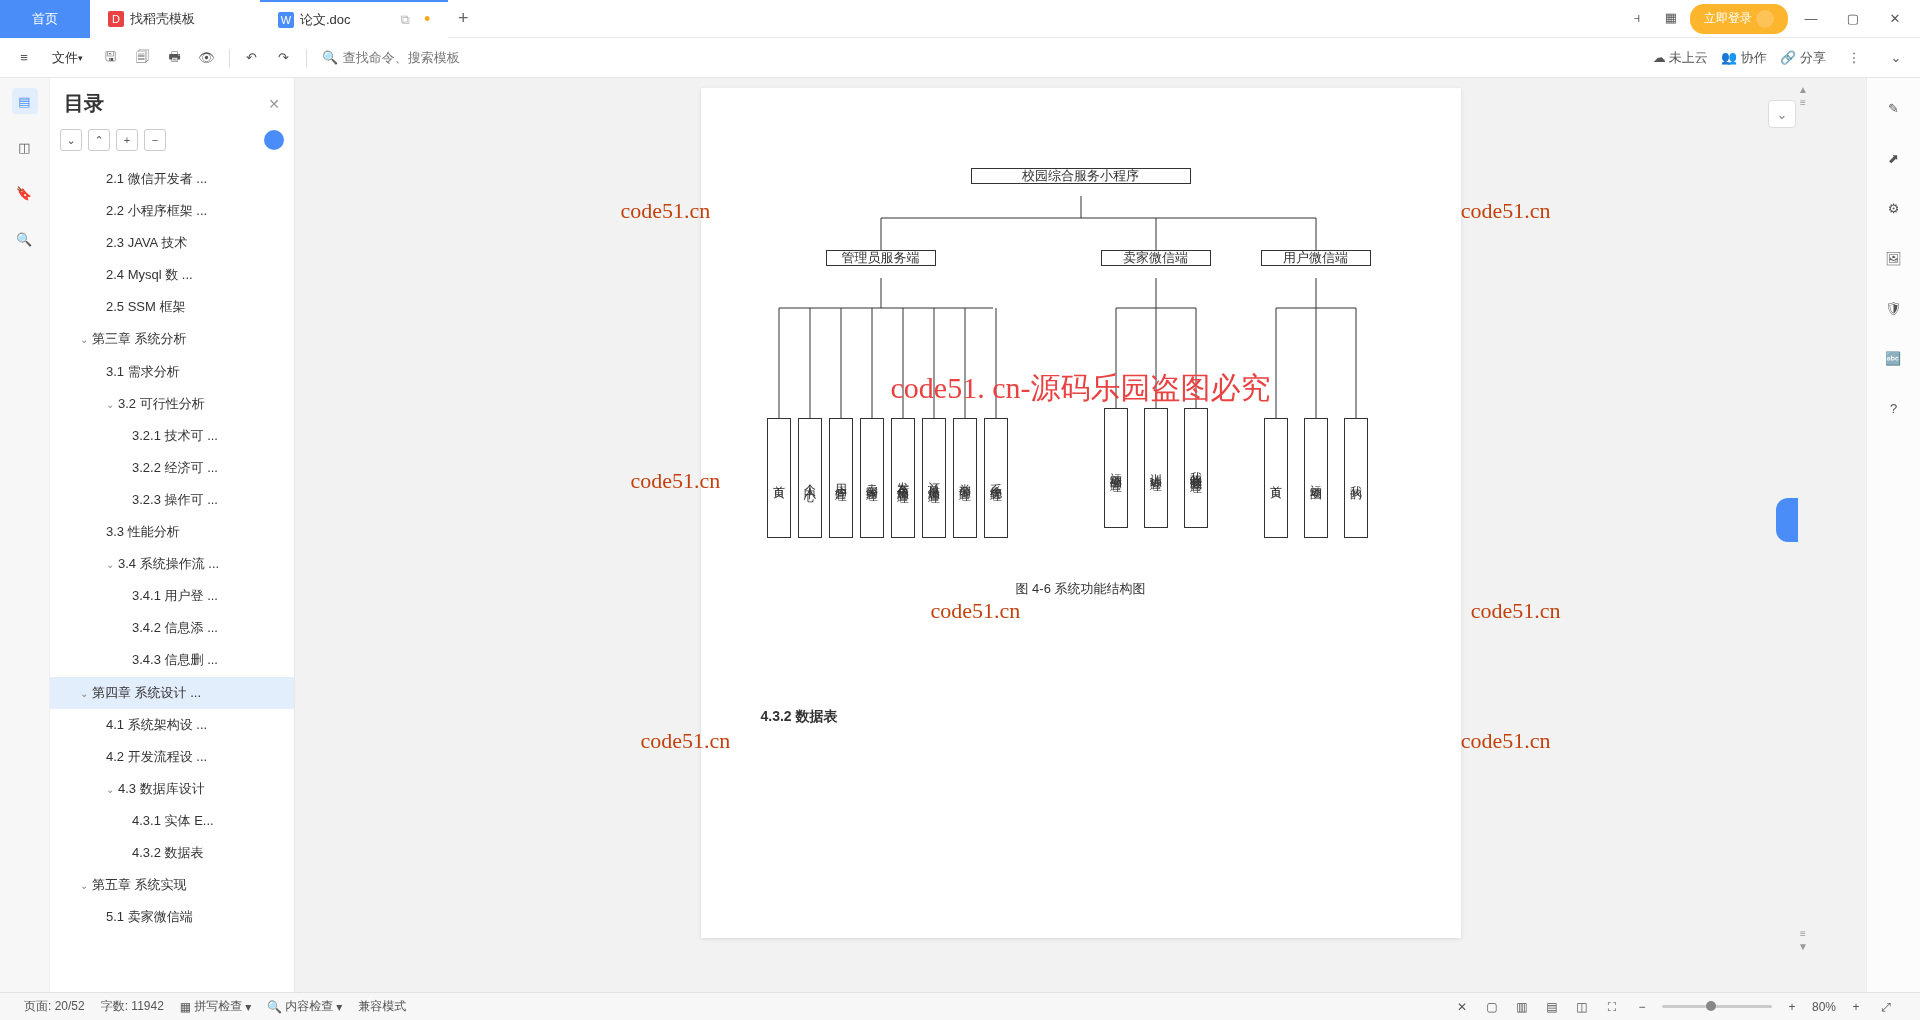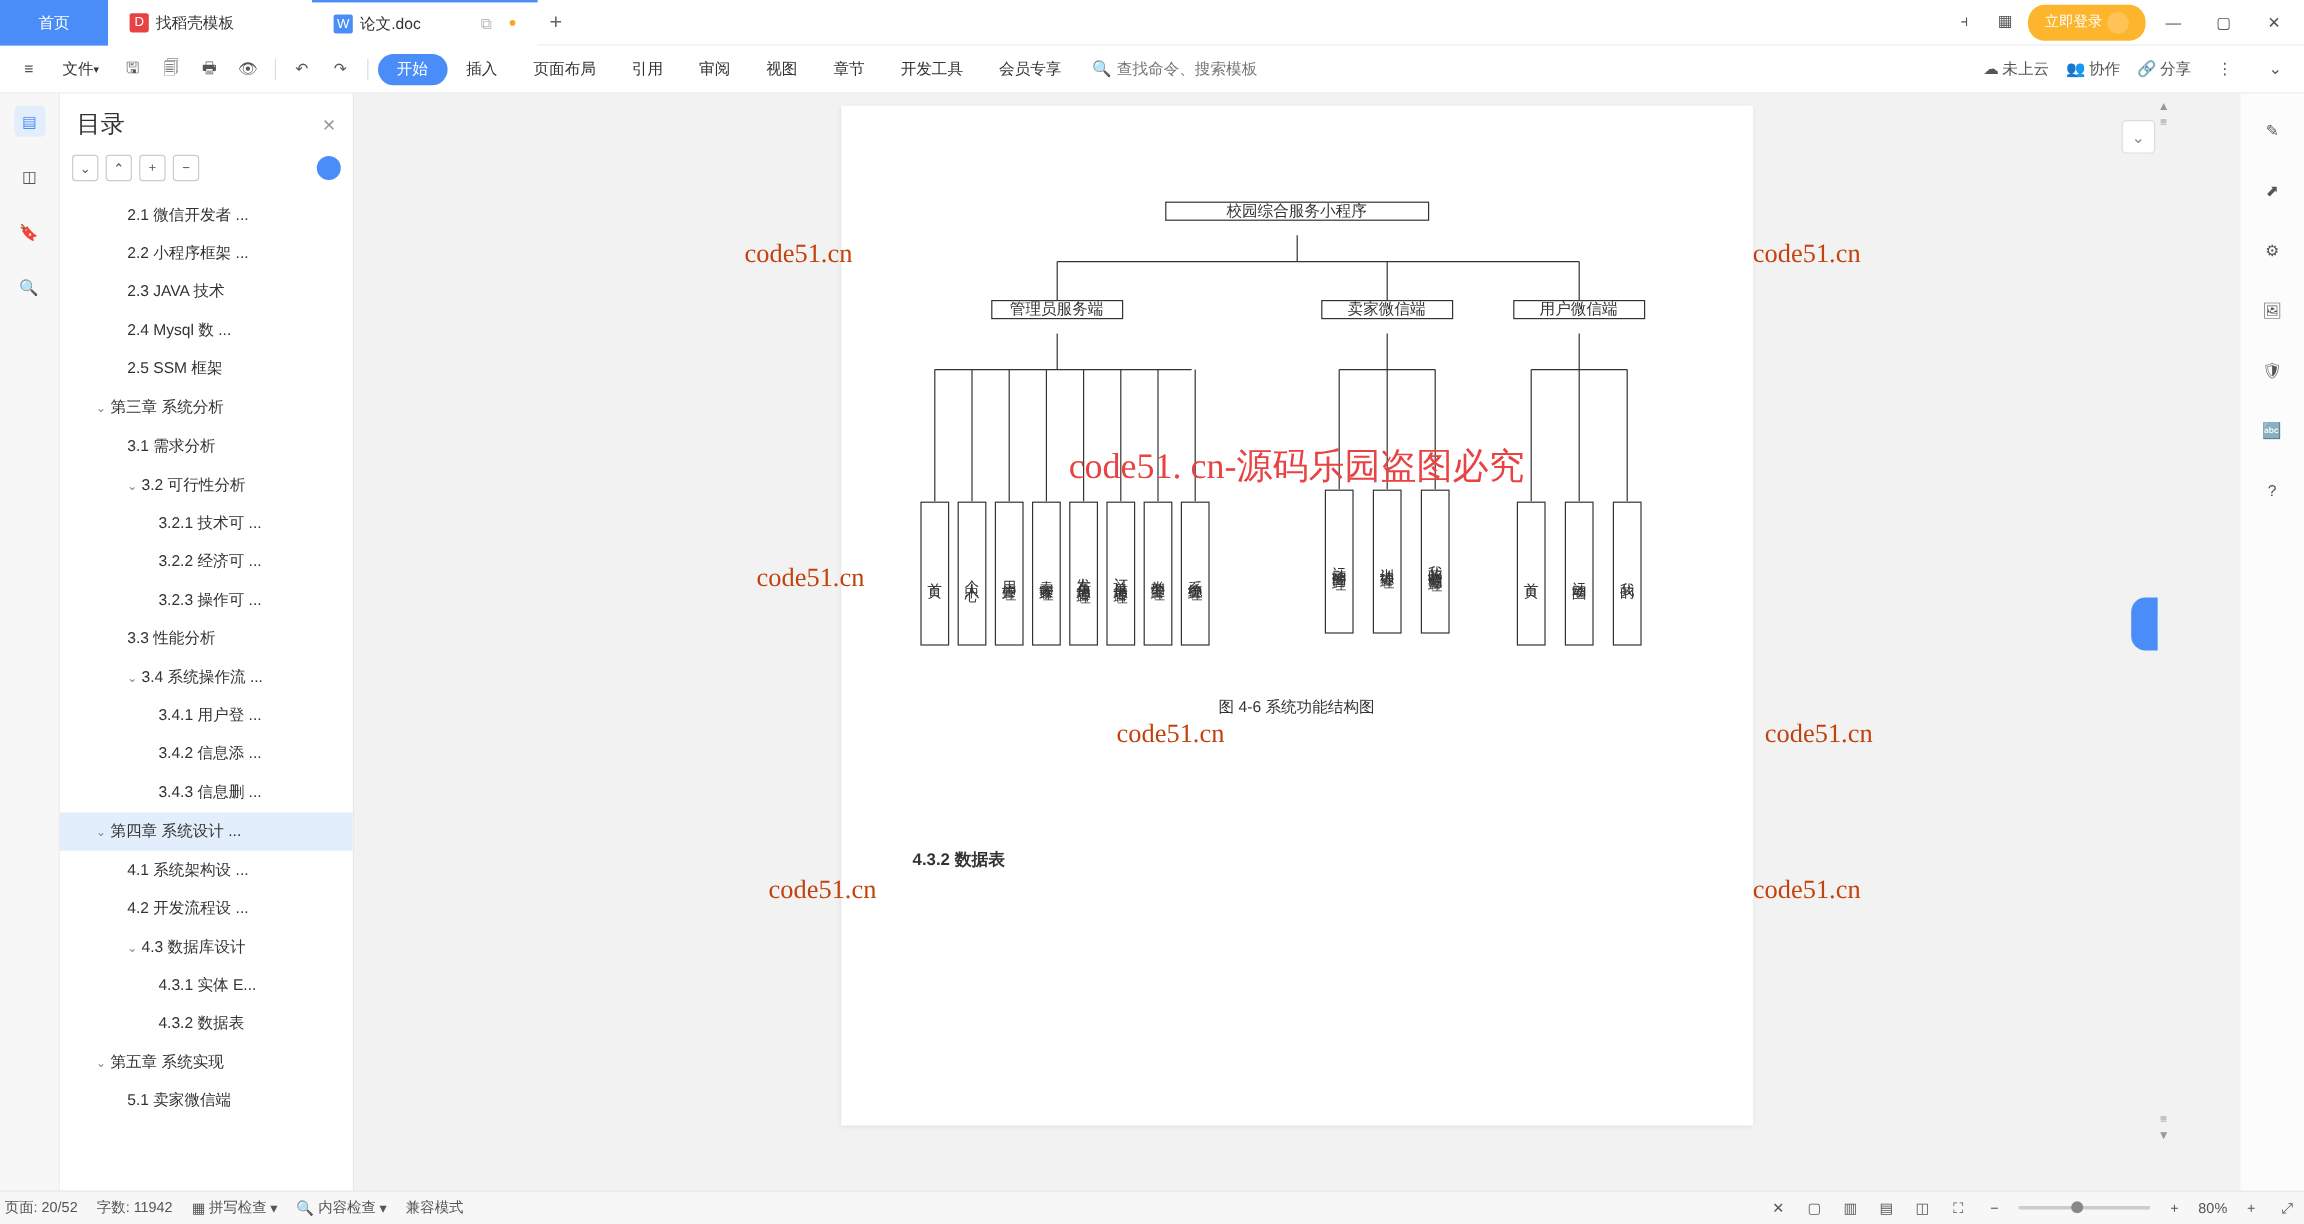--- a/index.html
+++ b/index.html
@@ -30,21 +30,21 @@
 .rib-right{margin-left:auto;display:flex;align-items:center;gap:14px;color:#555}
 .rib-right span{display:flex;align-items:center;gap:3px;cursor:pointer}
 
 .main{display:flex;height:calc(100% - 38px - 40px - 28px)}
 .sidebar-icons{width:50px;background:#f7f7f7;display:flex;flex-direction:column;align-items:center;padding-top:10px;gap:20px;border-right:1px solid #eee}
 .sic{width:26px;height:26px;color:#555;display:flex;align-items:center;justify-content:center;cursor:pointer;border-radius:4px}
 .sic.active{background:#e3eefc;color:#4a8df8}
 
 .toc-panel{width:245px;background:#fff;border-right:1px solid #e8e8e8;display:flex;flex-direction:column}
 .toc-head{display:flex;align-items:center;padding:12px 14px 8px;gap:10px}
-.toc-title{font-size:20px;font-weight:400;flex:1}
+.toc-title{font-size:20px;font-weight:700;flex:1}
 .toc-close{color:#999;font-size:14px;cursor:pointer}
 .toc-tools{display:flex;gap:6px;padding:4px 10px 8px;align-items:center}
 .toc-tool{width:22px;height:22px;border:1px solid #ccc;border-radius:3px;display:flex;align-items:center;justify-content:center;font-size:11px;color:#555;cursor:pointer}
 .toc-badge{width:20px;height:20px;border-radius:50%;background:#4a8df8;margin-left:auto}
 .toc-list{flex:1;overflow-y:auto;padding:4px 0}
 .toc-item{padding:5px 12px;cursor:pointer;white-space:nowrap;overflow:hidden;text-overflow:ellipsis;font-size:13px;color:#333;line-height:1.7}
 .toc-item.selected{background:#e3eefc}
 .toc-chev{display:inline-block;width:10px;color:#888;font-size:10px;margin-right:2px}
 .ind1{padding-left:30px}
 .ind2{padding-left:56px}
@@ -61,21 +61,21 @@
 svg.lines line{stroke:#333;stroke-width:1}
 .fig-cap{text-align:center;margin-top:2px;font-size:13px}
 .sec-head{font-size:14px;font-weight:600;margin-top:110px}
 .red-wm{position:absolute;color:#e84242;font-size:30px;font-weight:500;top:210px;left:50%;transform:translateX(-50%);white-space:nowrap;font-family:"Microsoft YaHei"}
 
 .right-icons{width:54px;background:#fcfcfc;border-left:1px solid #eee;display:flex;flex-direction:column;align-items:center;padding-top:18px;gap:26px}
 .ric{width:24px;height:24px;color:#555;cursor:pointer;display:flex;align-items:center;justify-content:center}
 .ai-pill{position:absolute;right:68px;top:420px;background:#4a8df8;border-radius:12px 0 0 12px;width:22px;height:44px}
 .float-chev{position:absolute;right:70px;top:22px;width:28px;height:28px;background:#fff;border:1px solid #ddd;border-radius:4px;display:flex;align-items:center;justify-content:center;color:#888}
 
-.statusbar{height:28px;background:#f7f7f7;border-top:1px solid #e3e3e3;display:flex;align-items:center;padding:0 4px;font-size:12px;color:#555;gap:16px}
+.statusbar{height:28px;background:#f7f7f7;border-top:1px solid #e3e3e3;display:flex;align-items:center;padding:0 24px;font-size:12px;color:#555;gap:16px}
 .sb-item{display:flex;align-items:center;gap:3px;cursor:pointer}
 .sb-right{margin-left:auto;display:flex;align-items:center;gap:10px}
 .sb-ic{width:20px;text-align:center}
 .zoom-slider{width:110px;height:3px;background:#ccc;position:relative;border-radius:2px}
 .zoom-thumb{position:absolute;width:10px;height:10px;background:#888;border-radius:50%;top:-4px;left:44px}
 .page-scroll{position:absolute;right:56px;width:14px;display:flex;flex-direction:column;align-items:center;gap:2px;color:#999;font-size:10px}
 </style>
 </head>
 <body>
 
@@ -112,31 +112,20 @@
       <span style="font-size:9px">▾</span>
     </div>
   <div class="rib-ic">🖫</div>
   <div class="rib-ic">🗐</div>
   <div class="rib-ic">🖶</div>
   <div class="rib-ic">👁</div>
   <div class="rib-sep"></div>
   <div class="rib-ic">↶</div>
   <div class="rib-ic">↷</div>
   <div class="rib-sep"></div>
-  <div id="rtabs" style="display:flex;align-items:center;gap:2px">
-      <div class="rib-tab active">开始</div>
-      <div class="rib-tab">插入</div>
-      <div class="rib-tab">页面布局</div>
-      <div class="rib-tab">引用</div>
-      <div class="rib-tab">审阅</div>
-      <div class="rib-tab">视图</div>
-      <div class="rib-tab">章节</div>
-      <div class="rib-tab">开发工具</div>
-      <div class="rib-tab">会员专享</div>
-    </div>
   <div class="rib-search">
     <span>🔍</span>
     <input placeholder="查找命令、搜索模板" style="">
   </div>
   <div class="rib-right">
     <span>☁ <span>未上云</span></span>
     <span>👥 <span>协作</span></span>
     <span>🔗 <span>分享</span></span>
     <span class="rib-ic">⋮</span>
     <span class="rib-ic">⌄</span>

